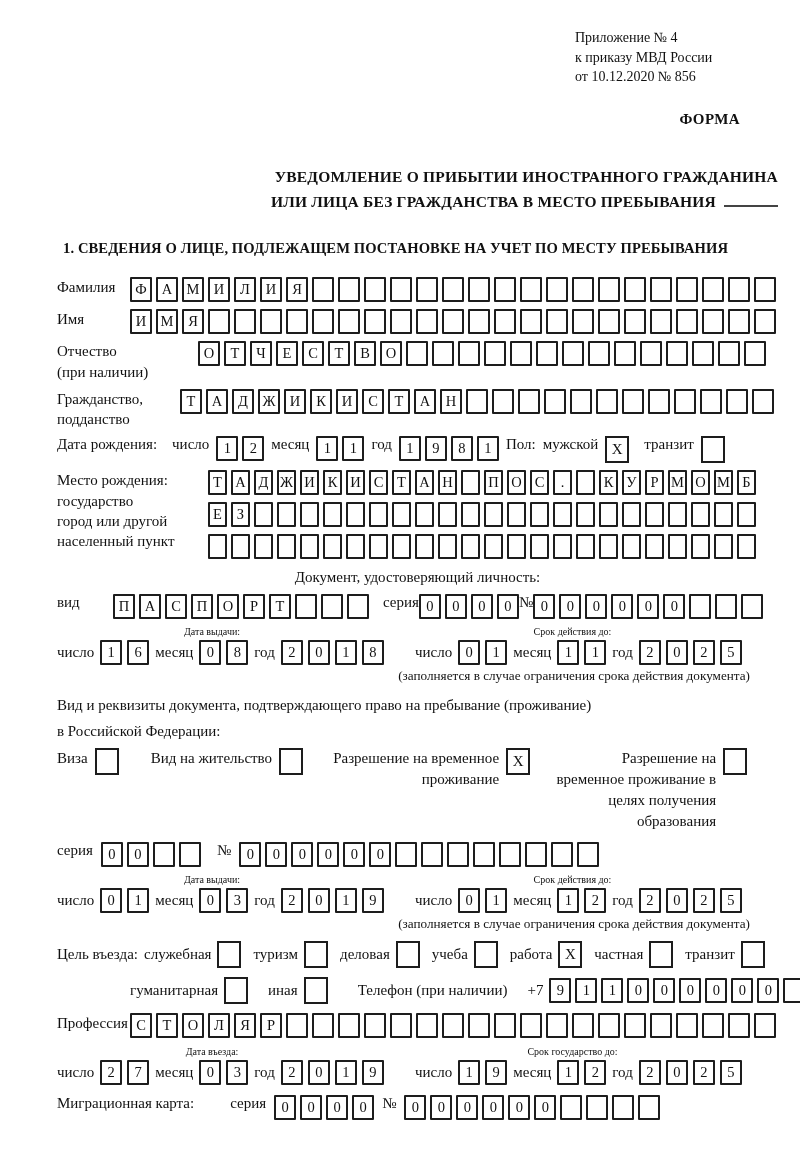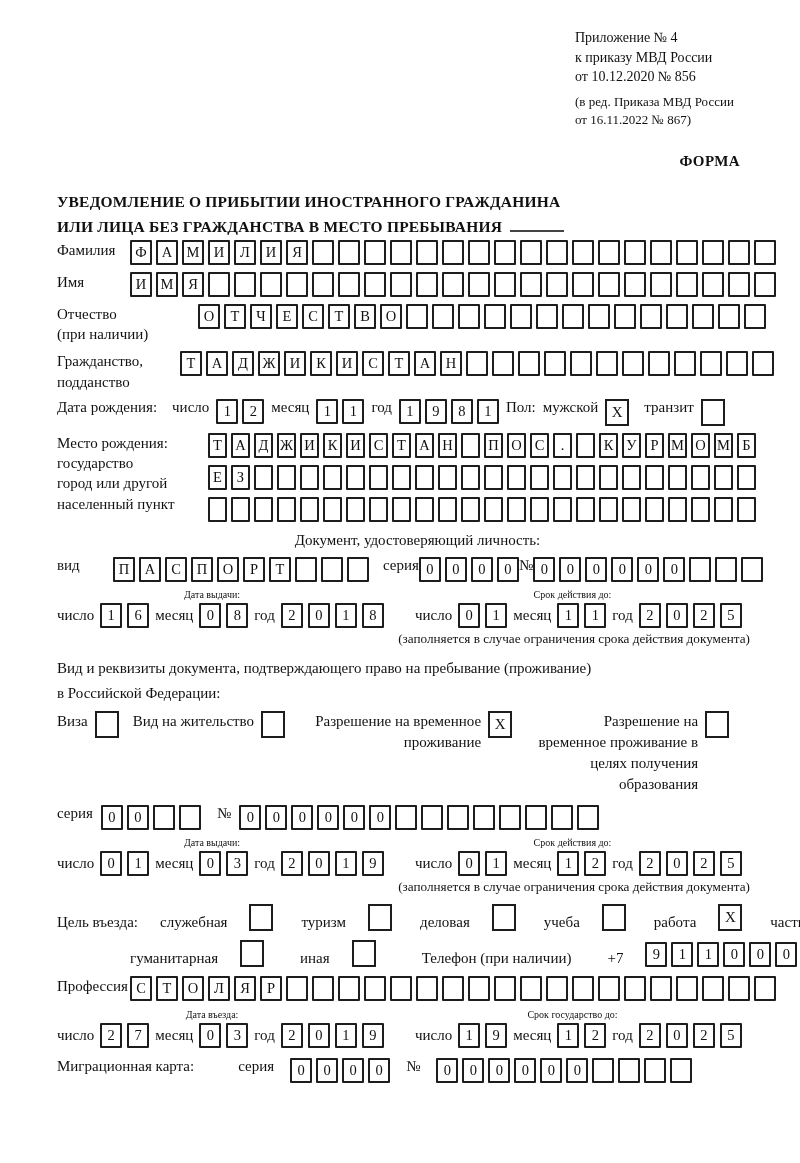--- a/index.html
+++ b/index.html
@@ -5,21 +5,21 @@
   html,body{margin:0;padding:0;background:#fff;}
   body{width:800px;min-height:1163px;font-family:"Liberation Serif","DejaVu Serif",serif;color:#111;}
   .page{padding:28px 22px 40px 57px;box-sizing:border-box;}
 
   
   .hdr{margin-left:518px;font-size:14px;line-height:1.4;}
   .hdr-small{font-size:13px;margin-top:6px;line-height:1.4;}
   .forma{font-weight:bold;font-size:15px;text-align:right;padding-right:38px;margin-top:24px;letter-spacing:.4px;}
 
   
-  .title{text-align:left;font-weight:bold;font-size:15.5px;line-height:1.6;margin-top:20px;letter-spacing:.2px;}
+  .title{text-align:right;font-weight:bold;font-size:15.5px;line-height:1.6;margin-top:37px;letter-spacing:.2px;}
   .blank-line{display:inline-block;width:54px;border-bottom:2px solid #444;height:12px;margin-left:8px;}
 
   .sect{font-weight:bold;font-size:14.6px;margin:26px 0 20px 6px;letter-spacing:.1px;}
 
   
   .row{display:flex;align-items:flex-start;margin-bottom:7px;}
   .row.top{align-items:flex-start;}
   .label{font-size:15px;flex-shrink:0;line-height:1.35;}
   .lbl{font-size:15px;flex-shrink:0;}
   .cells{display:inline-flex;gap:4px;flex-wrap:nowrap;}
@@ -53,44 +53,41 @@
 
   
   .opts{display:flex;align-items:flex-start;margin:4px 0 10px;}
   .opt{display:flex;align-items:flex-start;gap:7px;font-size:15px;line-height:1.4;}
   .opt .wrap{text-align:right;}
   .w170{max-width:172px;}
   .w158{max-width:160px;}
   .opts .opt{margin-right:14px;}
 
   
-  .purpose{display:flex;align-items:flex-end;gap:22px;font-size:15px;margin-bottom:9px;flex-wrap:nowrap;}
+  .purpose{display:flex;align-items:center;gap:6px;font-size:15px;margin-bottom:9px;flex-wrap:nowrap;}
   .purpose .cb{margin-right:6px;}
 </style>
 </head>
 <body>
 
 <div class="page">
 
   <div class="hdr">
     <div>Приложение № 4</div>
     <div>к приказу МВД России</div>
     <div>от 10.12.2020 № 856</div>
-    <div class="hdr-small">
-      <div>(в ред. Приказа МВД России</div>
-      <div>от 16.11.2022 № 867)</div>
-    </div>
   </div>
   <div class="forma">ФОРМА</div>
 
   <div class="title">
     <div>УВЕДОМЛЕНИЕ О ПРИБЫТИИ ИНОСТРАННОГО ГРАЖДАНИНА</div>
     <div><span>ИЛИ ЛИЦА БЕЗ ГРАЖДАНСТВА В МЕСТО ПРЕБЫВАНИЯ</span><span class="blank-line"></span></div>
   </div>
 
+  <div class="sect">1. СВЕДЕНИЯ О ЛИЦЕ, ПОДЛЕЖАЩЕМ ПОСТАНОВКЕ НА УЧЕТ ПО МЕСТУ ПРЕБЫВАНИЯ</div>
 
   <div class="row">
     <span class="label b73">Фамилия</span>
     <span class="cells">
         <span class="cell">Ф</span>
         <span class="cell">А</span>
         <span class="cell">М</span>
         <span class="cell">И</span>
         <span class="cell">Л</span>
         <span class="cell">И</span>
@@ -411,21 +408,21 @@
   <div style="font-size:15px;line-height:1.7;">
     <div>Вид и реквизиты документа, подтверждающего право на пребывание (проживание)</div>
     <div>в Российской Федерации:</div>
   </div>
 
   <div class="opts">
     <div class="opt">
       <span>Виза</span>
       <span class="cb">&nbsp;</span>
     </div>
-    <div class="opt" style="margin-left:0;justify-content:center;">
+    <div class="opt" style="margin-left:18px;justify-content:center;">
       <span>Вид на жительство</span>
       <span class="cb">&nbsp;</span>
     </div>
     <div class="opt" style="margin-left:10px;">
       <span class="wrap w170">Разрешение на временное проживание</span>
       <span class="cb">X</span>
     </div>
     <div class="opt" style="margin-left:12px;">
       <span class="wrap w158">Разрешение на временное проживание в целях получения образования</span>
       <span class="cb">&nbsp;</span>
@@ -613,21 +610,21 @@
       <span class="lbl">год</span>
       <span class="cells">
           <span class="cell">2</span>
           <span class="cell">0</span>
           <span class="cell">2</span>
           <span class="cell">5</span>
         </span>
     </div>
   </div>
 
-  <div class="row" style="gap:16px;margin-top:10px;">
+  <div class="row" style="gap:8px;margin-top:10px;">
     <span class="lbl">Миграционная карта:</span>
     <span class="lbl" style="margin-left:28px;">серия</span>
     <span class="cells">
         <span class="cell">0</span>
         <span class="cell">0</span>
         <span class="cell">0</span>
         <span class="cell">0</span>
       </span>
     <span class="lbl">№</span>
     <span class="cells">

